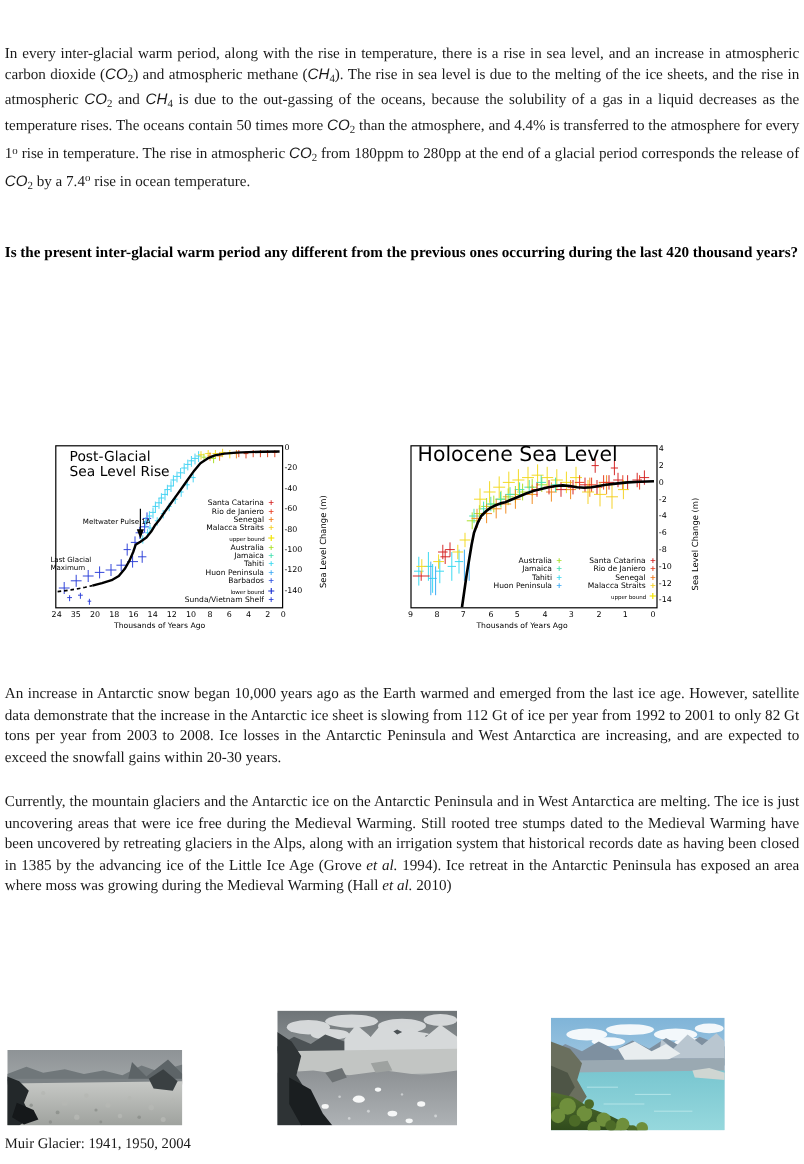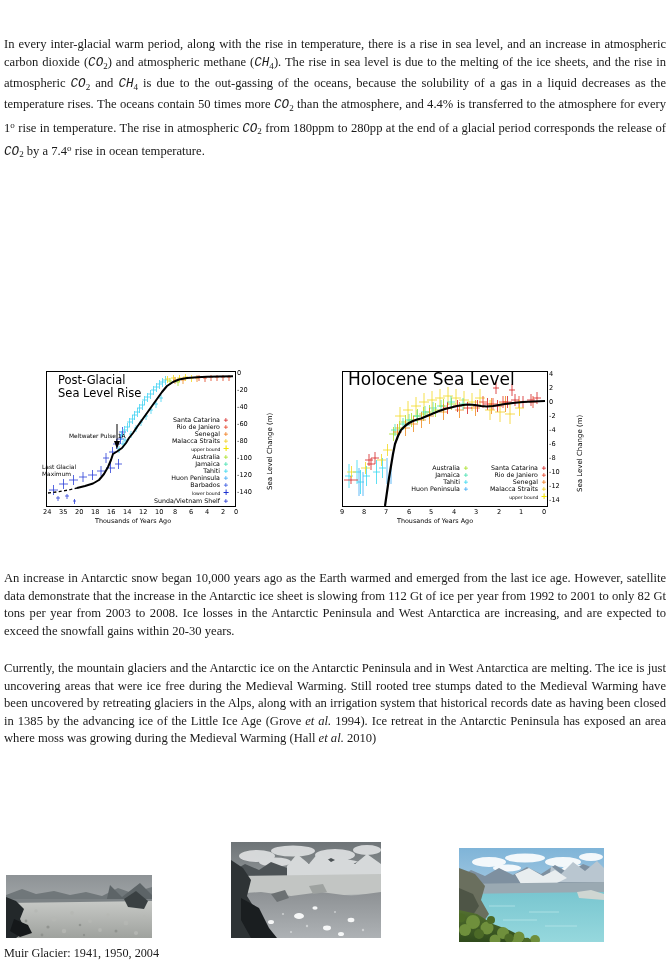--- a/index.html
+++ b/index.html
@@ -27,21 +27,21 @@
     line-height:17.5px;
     text-align:justify;
     color:#000;
   }
   .caption{
     position:absolute;
     font-size:12.2px;
     line-height:15px;
     color:#1a1a1a;
   }
-  .mathit{font-style:italic;font-family:Liberation Mono, monospace;}
+  .mathit{font-style:italic;font-family:Liberation Sans, sans-serif;}
   sub{font-size:0.72em;vertical-align:-0.28em;}
   .deg{font-size:0.72em;vertical-align:0.42em;}
 
   
   .figwrap{position:absolute;}
   .chart{position:absolute;background:#fff;}
   .plotframe{position:absolute;border:1px solid #000;background:#fff;overflow:hidden;}
   .chart-title{
     position:absolute;
     font-family:"DejaVu Sans","Liberation Sans",sans-serif;
@@ -83,20 +83,21 @@
 </style>
 </head>
 <body>
 
 <div class="page">
 
   <div class="para" style="left:4px;top:36px;width:662px;">
     <span>In every inter-glacial warm period, along with the rise in temperature, there is a rise in sea level, and an increase in atmospheric carbon dioxide (</span><span class="mathit">CO</span><sub>2</sub><span>) and atmospheric methane (</span><span class="mathit">CH</span><sub>4</sub><span>). The rise in sea level is due to the melting of the ice sheets, and the rise in atmospheric </span><span class="mathit">CO</span><sub>2</sub><span> and </span><span class="mathit">CH</span><sub>4</sub><span> is due to the out-gassing of the oceans, because the solubility of a gas in a liquid decreases as the temperature rises. The oceans contain 50 times more </span><span class="mathit">CO</span><sub>2</sub><span> than the atmosphere, and 4.4% is transferred to the atmosphere for every 1</span><span class="deg">o</span><span> rise in temperature. The rise in atmospheric </span><span class="mathit">CO</span><sub>2</sub><span> from 180ppm to 280pp at the end of a glacial period corresponds the release of </span><span class="mathit">CO</span><sub>2</sub><span> by a 7.4</span><span class="deg">o</span><span> rise in ocean temperature.</span>
   </div>
 
+  <div class="heading" style="left:4px;top:202px;width:662px;">Is the present inter-glacial warm period any different from the previous ones occurring during the last 420 thousand years?</div>
 
 
   <div class="figwrap" style="left:0px;top:368px;width:670px;height:160px;">
 
     <div class="chart" style="left:8px;top:0px;width:250px;height:160px;margin-left:30px;">
 
       <div class="plotframe" style="left:8px;top:3px;width:188px;height:134px;">
         <svg width="188" height="134" viewBox="0 0 188 134">
 
           <g stroke-width="0.8">

